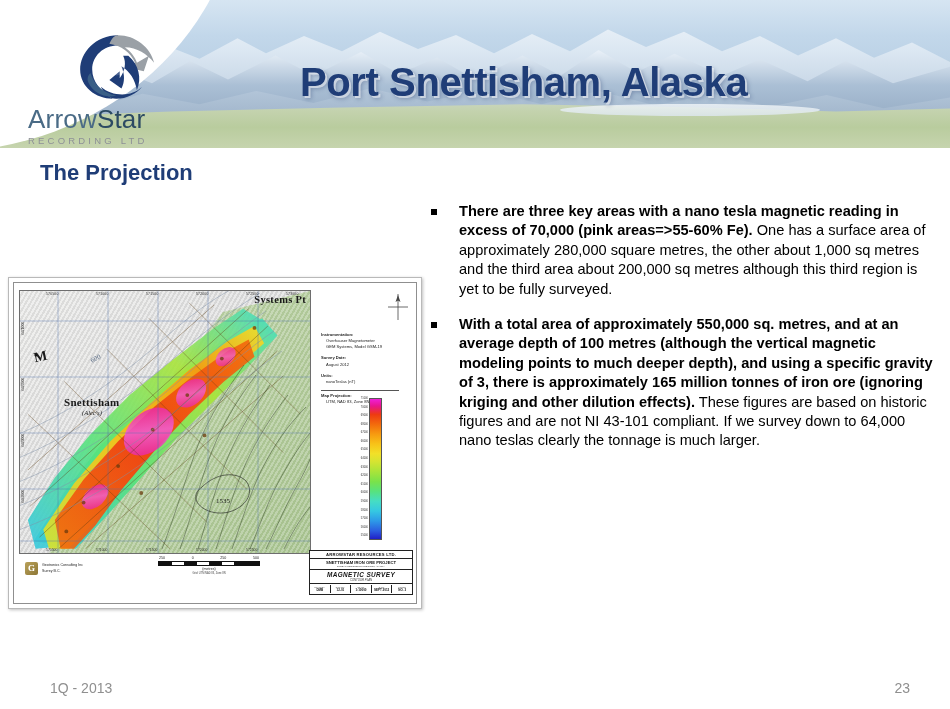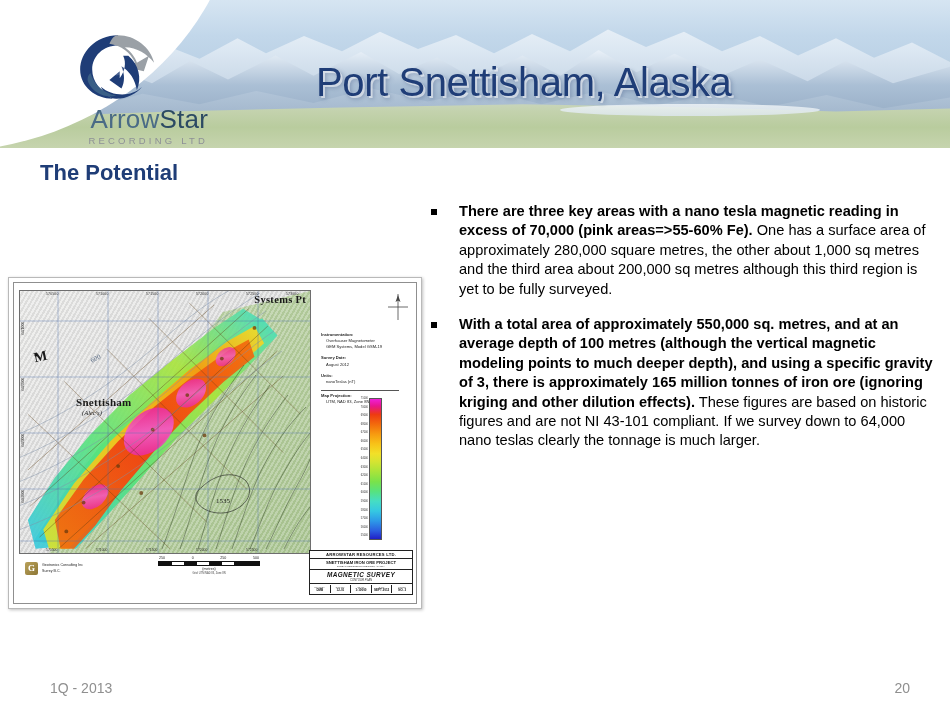--- a/index.html
+++ b/index.html
@@ -65,35 +65,35 @@
     background:linear-gradient(to bottom,#eef3f6,#dde7ee);
     border-radius:50%;opacity:.85;
   }
   
   .logo-plate{
     position:absolute;left:-160px;top:-120px;width:400px;height:272px;
     background:#ffffff;border-bottom-right-radius:300px 270px;
   }
   .logo-wrap{
     position:absolute;left:28px;top:30px;width:180px;height:118px;
-    text-align:right;
+    text-align:left;
   }
   .logo-mark{width:86px;height:74px;display:block;margin:0 auto;}
   .logo-word{
     font-size:26px;color:#2c4a63;letter-spacing:.2px;line-height:1;
     margin-top:2px;font-family:"Liberation Sans", sans-serif;
   }
   .logo-word .ls-a{color:#4a6b86;}
   .logo-sub{
     font-size:9.5px;color:#8d9096;letter-spacing:3.2px;margin-top:3px;
     font-family:"Liberation Sans", sans-serif;
   }
   .deck-title{
-    position:absolute;left:316px;top:60px;
-    font-size:40px;font-weight:normal;color:#1f3d77;
+    position:absolute;left:300px;top:60px;
+    font-size:40px;font-weight:bold;color:#1f3d77;
     font-family:"Liberation Sans", sans-serif;
     letter-spacing:-.4px;
     text-shadow:2px 2px 0 rgba(255,255,255,.55), 3px 3px 4px rgba(40,60,110,.35);
     text-align:center;
   }
 
   
   .subtitle{
     position:absolute;left:40px;top:160px;
     font-size:22px;font-weight:bold;color:#1f3d77;
@@ -149,21 +149,21 @@
   .anom{
     position:absolute;left:2%;top:4%;width:96%;height:96%;
     pointer-events:none;
   }
   .grat{position:absolute;inset:0;pointer-events:none;}
   .map-label{
     position:absolute;font-family:"Liberation Serif", serif;color:#1a1a1a;
     font-weight:bold;white-space:nowrap;
   }
   .lbl-sentinel{right:4px;top:3px;font-size:10.5px;letter-spacing:.3px;}
-  .lbl-snett{left:56px;top:105px;font-size:11px;letter-spacing:.3px;}
+  .lbl-snett{left:44px;top:105px;font-size:11px;letter-spacing:.3px;}
   .lbl-snett-sub{left:62px;top:118px;font-size:6.5px;font-style:italic;font-weight:normal;}
   .lbl-m{left:14px;top:58px;font-size:14px;transform:rotate(-12deg);}
   .tick-top{
     position:absolute;top:1px;font-size:3.4px;color:#333;
     font-family:"Liberation Sans", sans-serif;letter-spacing:.2px;
   }
   .tick-left{
     position:absolute;left:1px;font-size:3.4px;color:#333;
     font-family:"Liberation Sans", sans-serif;
     transform:rotate(-90deg);transform-origin:left top;white-space:nowrap;
@@ -279,21 +279,21 @@
         <path d="M18 50 C22 64 34 74 48 76 C36 80 22 74 16 62 C14 58 14 54 18 50 Z" fill="#3a5f86"></path>
         <circle cx="48" cy="44" r="9" fill="#ffffff" opacity=".18"></circle>
       </svg>
       <div class="logo-word"><span class="ls-a">Arrow</span><span>Star</span></div>
       <div class="logo-sub">RECORDING LTD</div>
     </div>
 
     <div class="deck-title">Port Snettisham, Alaska</div>
   </div>
 
-  <div class="subtitle">The Potential</div>
+  <div class="subtitle">The Projection</div>
 
   <div class="body-col">
     <div class="bullet">
       <div class="bullet-mark"><span></span></div>
       <div class="bullet-text"><span class="b">There are three key areas with a nano tesla magnetic reading in excess of 70,000 (pink areas=&gt;55-60% Fe).</span><span> One has  a surface area of approximately 280,000 square metres, the other about 1,000 sq metres and the third area about 200,000 sq metres although this third region is yet to be fully surveyed.</span></div>
     </div>
     <div class="bullet">
       <div class="bullet-mark"><span></span></div>
       <div class="bullet-text"><span class="b">With a total area of approximately 550,000 sq. metres, and at an average depth of 100 metres (although the vertical magnetic modeling points to much deeper depth), and using a specific gravity of 3, there is approximately 165 million tonnes of iron ore (ignoring kriging and other dilution effects).</span><span> These figures are based on historic figures and are not NI 43-101 compliant. If we survey down to 64,000 nano teslas clearly the tonnage is much larger.</span></div>
     </div>
@@ -546,15 +546,15 @@
         </div>
         <div class="tb-cell">
           <div class="tb-ch">FIGURE:</div>
           <div class="tb-cv">NO. 3</div>
         </div>
       </div>
     </div>
   </div>
 
   <div class="footer-left">1Q - 2013</div>
-  <div class="footer-right">20</div>
+  <div class="footer-right">23</div>
 
 </div>
 
 </body></html>

